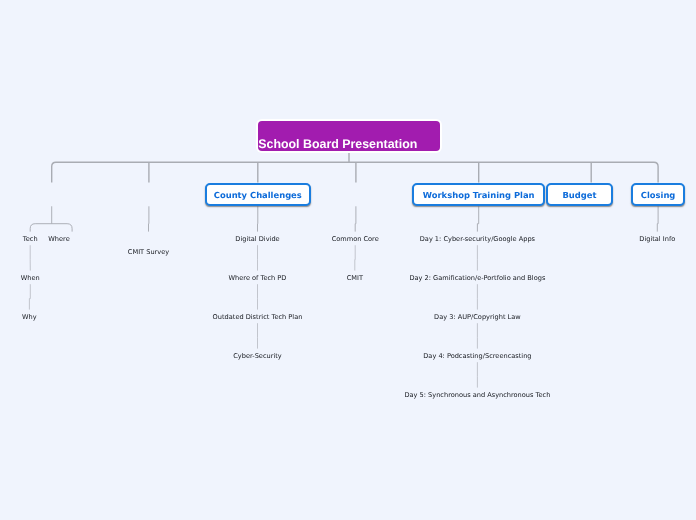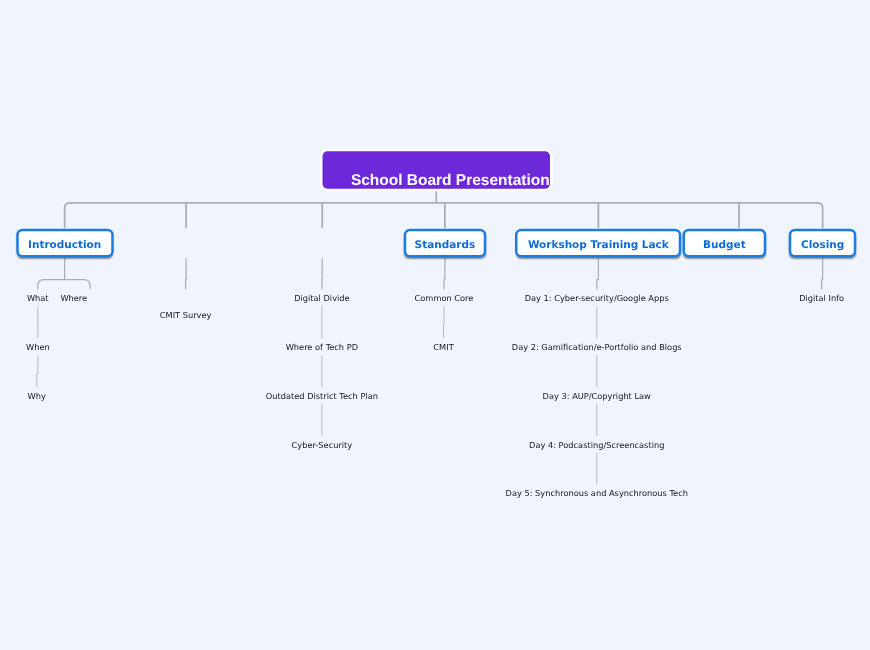--- a/index.html
+++ b/index.html
@@ -8,23 +8,23 @@
     background:#f0f4fd;
     font-family:"Liberation Sans", sans-serif;
     -webkit-font-smoothing:antialiased;
     text-rendering:geometricPrecision;
   }
   #map{position:relative;width:696px;height:520px;transform:translateZ(0);}
   #links{position:absolute;left:0;top:0;width:696px;height:520px;pointer-events:none;}
   .node{position:absolute;white-space:nowrap;box-sizing:border-box;}
 
   .root{
-    background:#6d28d9;border-radius:4px;color:#fff;font-weight:bold;
+    background:#a21caf;border-radius:4px;color:#fff;font-weight:bold;
     font-size:12.4px;font-family:"Liberation Sans",sans-serif;
-    display:flex;align-items:center;justify-content:flex-end;
+    display:flex;align-items:center;justify-content:flex-start;
     line-height:1;padding-top:17px;
     box-shadow:0 0 0 2px #ffffff;
   }
   .branch{
     background:#fff;border:2px solid #1a7ddf;border-radius:5px;color:#0d6bd9;
     font-weight:bold;font-size:8.4px;font-family:"DejaVu Sans",sans-serif;
     display:flex;align-items:center;justify-content:center;
     line-height:1;padding-top:1.2px;
     box-shadow:0 1.8px 1.4px -0.8px rgba(75,72,70,.62);
   }
@@ -62,61 +62,58 @@
     <path d="M477.4 284.2 L477.4 298.6 L477.4 309.6" fill="none" stroke="#a9acb3" stroke-width="0.65" stroke-linecap="butt"></path>
     <path d="M477.4 323.2 L477.4 337.6 L477.4 348.6" fill="none" stroke="#a9acb3" stroke-width="0.65" stroke-linecap="butt"></path>
     <path d="M477.4 362.2 L477.4 376.6 L477.4 387.6" fill="none" stroke="#a9acb3" stroke-width="0.65" stroke-linecap="butt"></path>
     <path d="M591.2 162.3 L591.2 182.5" fill="none" stroke="#a9acb3" stroke-width="1.4" stroke-linecap="butt"></path>
     <path d="M658.1 206.3 L658.1 223.7 L657.3 223.7 L657.3 231.6" fill="none" stroke="#a9acb3" stroke-width="0.95" stroke-linecap="butt"></path>
   </svg>
 
   <div class="node root" style="left:258.25px;top:120.7px;width:181.5px;height:30px">
     <span>School Board Presentation</span>
   </div>
-  <div class="node branch" style="left:12.7px;top:182.5px;width:78px;height:23.8px">
-    <span>Introduction</span>
-  </div>
   <div class="node leaf" style="left:30.2px;top:234.2px">
-    <span>What</span>
+    <span>Tech</span>
   </div>
   <div class="node leaf" style="left:59px;top:234.2px">
     <span>Where</span>
   </div>
   <div class="node leaf" style="left:30.3px;top:273.2px">
     <span>When</span>
   </div>
   <div class="node leaf" style="left:29.4px;top:312.2px">
     <span>Why</span>
   </div>
   <div class="node leaf" style="left:148.5px;top:247px">
     <span>CMIT Survey</span>
   </div>
+  <div class="node branch" style="left:205.05px;top:182.5px;width:105.5px;height:23.8px">
+    <span>County Challenges</span>
+  </div>
   <div class="node leaf" style="left:257.5px;top:234.2px">
     <span>Digital Divide</span>
   </div>
   <div class="node leaf" style="left:257.5px;top:273.2px">
     <span>Where of Tech PD</span>
   </div>
   <div class="node leaf" style="left:257.5px;top:312.2px">
     <span>Outdated District Tech Plan</span>
   </div>
   <div class="node leaf" style="left:257.5px;top:351.2px">
     <span>Cyber-Security</span>
   </div>
-  <div class="node branch" style="left:322.65px;top:182.5px;width:66.5px;height:23.8px">
-    <span>Standards</span>
-  </div>
   <div class="node leaf" style="left:355.2px;top:234.2px">
     <span>Common Core</span>
   </div>
   <div class="node leaf" style="left:354.8px;top:273.2px">
     <span>CMIT</span>
   </div>
   <div class="node branch" style="left:412.45px;top:182.5px;width:132.5px;height:23.8px">
-    <span>Workshop Training Lack</span>
+    <span>Workshop Training Plan</span>
   </div>
   <div class="node leaf" style="left:477.4px;top:234.2px">
     <span>Day 1: Cyber-security/Google Apps</span>
   </div>
   <div class="node leaf" style="left:477.4px;top:273.2px">
     <span>Day 2: Gamification/e-Portfolio and Blogs</span>
   </div>
   <div class="node leaf" style="left:477.4px;top:312.2px">
     <span>Day 3: AUP/Copyright Law</span>
   </div>

